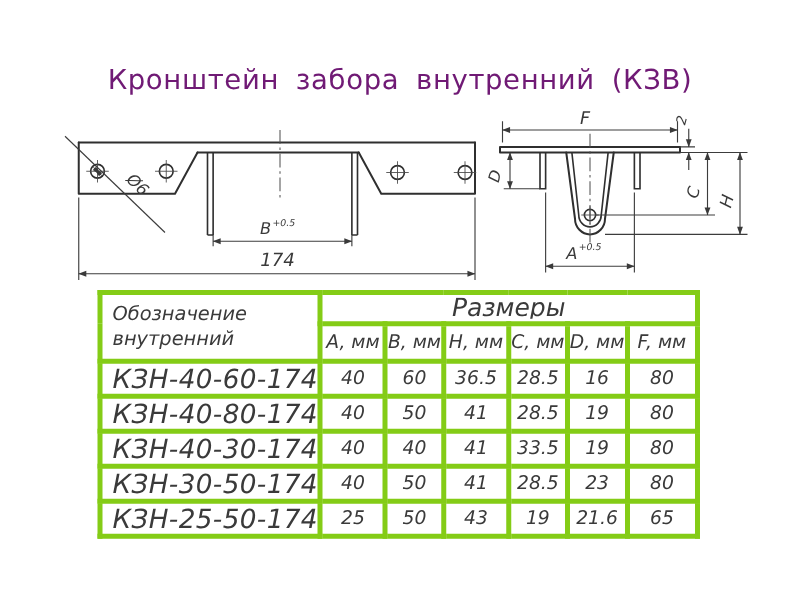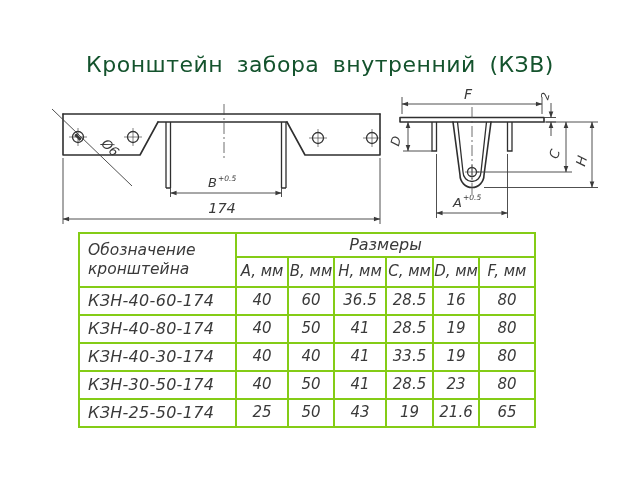--- a/index.html
+++ b/index.html
@@ -1,35 +1,35 @@
 <!DOCTYPE html>
 <html><head>
 <meta charset="utf-8">
 <style>
   html,body{margin:0;padding:0;background:#fff;}
   #stage{position:relative;width:640px;height:480px;background:#ffffff;overflow:hidden;
          font-family:"DejaVu Sans", sans-serif;}
   .title{position:absolute;left:0;right:0;top:52px;text-align:center;
-         font-size:22px;color:#14532d;letter-spacing:.5px;word-spacing:6px;
+         font-size:22px;color:#701a75;letter-spacing:.5px;word-spacing:6px;
          font-family:"DejaVu Sans", sans-serif;font-weight:400;}
   svg{position:absolute;left:0;top:0;}
   svg text{font-family:"DejaVu Sans", sans-serif;font-style:italic;fill:#3a3a3a;}
   .outline{stroke:#2f2f2f;stroke-width:1.6;fill:none;stroke-linecap:round;stroke-linejoin:round;}
   .mid{stroke:#2f2f2f;stroke-width:1.3;fill:none;}
   .thin{stroke:#3c3c3c;stroke-width:.9;fill:none;}
   .cline{stroke:#4a4a4a;stroke-width:.8;fill:none;stroke-dasharray:11 3 2 3;}
   .cross{stroke:#4a4a4a;stroke-width:.7;fill:none;}
   
   .dimtable{position:absolute;left:78px;top:232px;border-collapse:collapse;table-layout:fixed;}
-  .dimtable td,.dimtable th{border:2px solid #84cc16;font-style:italic;font-weight:400;
+  .dimtable td,.dimtable th{border:4px solid #84cc16;font-style:italic;font-weight:400;
         color:#3a3a3a;font-size:15px;text-align:center;vertical-align:middle;
         padding:0;line-height:1.05;overflow:hidden;white-space:nowrap;}
   .dimtable .desig-h{font-size:15.5px;text-align:left;padding-left:8px;line-height:1.25;}
-  .dimtable .name{text-align:left;padding-left:8px;font-size:16px;letter-spacing:.3px;}
-  .dimtable .sizes{font-size:16px;border-radius:10px;}
+  .dimtable .name{text-align:right;padding-left:8px;font-size:21px;letter-spacing:.3px;}
+  .dimtable .sizes{font-size:20px;border-radius:10px;}
   .r1{height:24px;} .r2{height:30px;} .rb{height:28px;}
 </style>
 </head>
 <body>
 
 <div id="stage">
 
   <div class="title">Кронштейн забора внутренний (КЗВ)</div>
 
   <svg width="640" height="480" viewBox="0 0 640 480">
@@ -145,21 +145,21 @@
         <col style="width:46px">
       <col style="width:52px">
         <col style="width:47px">
         <col style="width:46px">
         <col style="width:56px">
     </colgroup>
     <tbody>
       <tr class="r1">
         <td rowspan="2" class="desig-h">
           <div>Обозначение</div>
-          <div>кронштейна</div>
+          <div>внутренний</div>
         </td>
         <td colspan="6" class="sizes">Размеры</td>
       </tr>
       <tr class="r2">
         <td>A, мм</td>
         <td>B, мм</td>
         <td>H, мм</td>
         <td>C, мм</td>
         <td>D, мм</td>
         <td>F, мм</td>

